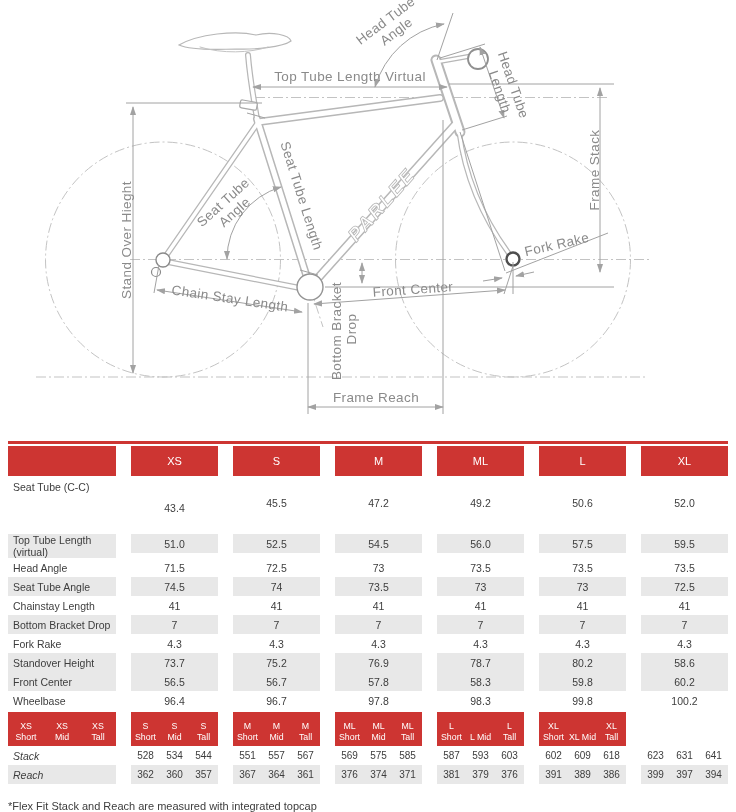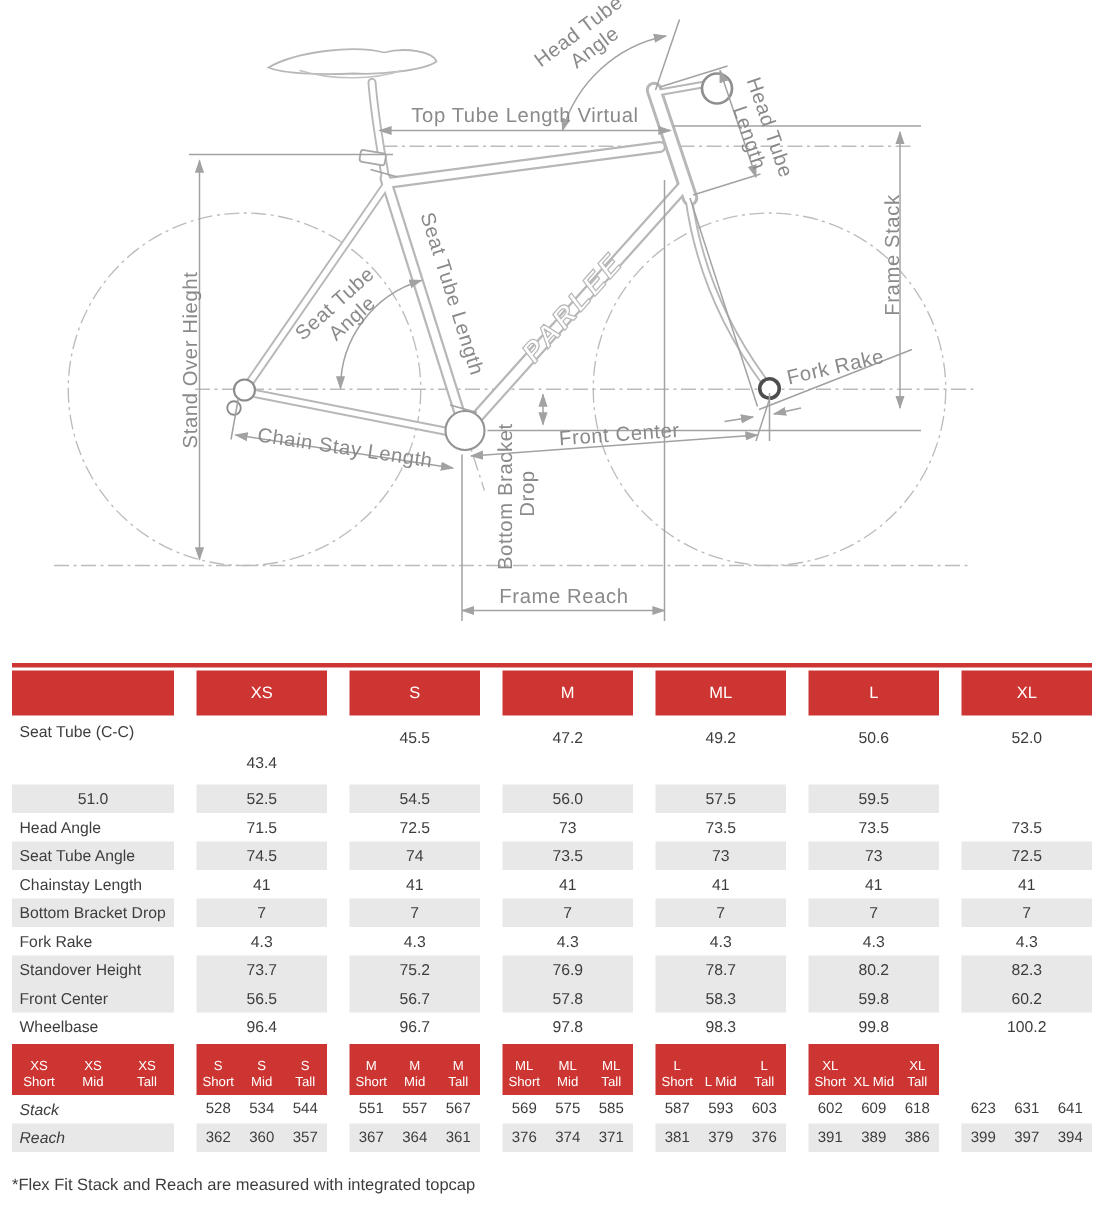--- a/index.html
+++ b/index.html
@@ -12,21 +12,21 @@
   
   .tbl{width:720px;margin:0 8px;}
   .topline{height:3px;background:var(--red);margin-bottom:2px;}
   .g-row{display:grid;grid-template-columns:108px repeat(6,1fr);column-gap:15px;}
   .hdr{margin-bottom:1px;}
   .hdr .cell,.hdr .lbl{background:var(--red);color:#fff;font-size:11px;height:30px;
        display:flex;align-items:center;justify-content:center;}
   .row .lbl{font-size:10.5px;color:var(--txt);padding-left:5px;display:flex;align-items:center;}
   .row .cell{font-size:10.5px;color:var(--txt);display:flex;align-items:center;justify-content:center;height:19px;}
   .row.stripe .cell,.row.stripe .lbl{background:var(--stripe);}
-  .row.r0 .cell{height:37px;align-items:flex-start;padding-top:8px;}
+  .row.r0 .cell{height:37px;align-items:flex-start;padding-top:20px;}
   .row.r0 .cell.c0{align-items:flex-end;padding-top:0;padding-bottom:5px;}
   .row.r0 .lbl{align-items:flex-start;padding-top:4px;}
 
   .ff{margin-top:2px;}
   .ff-hdr .lbl{background:var(--red);color:#fff;font-size:9.5px;line-height:1.3;padding:4px 0 0 5px;
        display:block;height:30px;white-space:pre-line;}
   .ff-hdr .grp{background:var(--red);display:grid;grid-template-columns:repeat(3,1fr);height:34px;}
   .ff-sub{color:#fff;font-size:8.8px;line-height:1.25;display:flex;align-items:flex-end;justify-content:center;
        text-align:center;white-space:pre-line;padding-bottom:3px;}
   .ff-row .grp{display:grid;grid-template-columns:repeat(3,1fr);}
@@ -166,20 +166,21 @@
         <div class="g-row row r0">
           <div class="lbl">Seat Tube (C-C)</div>
           <div class="cell c0">43.4</div>
           <div class="cell c1">45.5</div>
           <div class="cell c2">47.2</div>
           <div class="cell c3">49.2</div>
           <div class="cell c4">50.6</div>
           <div class="cell c5">52.0</div>
         </div>
         <div class="g-row row stripe">
+          <div class="lbl">Top Tube Length (virtual)</div>
           <div class="cell c0">51.0</div>
           <div class="cell c1">52.5</div>
           <div class="cell c2">54.5</div>
           <div class="cell c3">56.0</div>
           <div class="cell c4">57.5</div>
           <div class="cell c5">59.5</div>
         </div>
         <div class="g-row row">
           <div class="lbl">Head Angle</div>
           <div class="cell c0">71.5</div>
@@ -225,21 +226,21 @@
           <div class="cell c4">4.3</div>
           <div class="cell c5">4.3</div>
         </div>
         <div class="g-row row stripe">
           <div class="lbl">Standover Height</div>
           <div class="cell c0">73.7</div>
           <div class="cell c1">75.2</div>
           <div class="cell c2">76.9</div>
           <div class="cell c3">78.7</div>
           <div class="cell c4">80.2</div>
-          <div class="cell c5">82.3</div>
+          <div class="cell c5">58.6</div>
         </div>
         <div class="g-row row stripe">
           <div class="lbl">Front Center</div>
           <div class="cell c0">56.5</div>
           <div class="cell c1">56.7</div>
           <div class="cell c2">57.8</div>
           <div class="cell c3">58.3</div>
           <div class="cell c4">59.8</div>
           <div class="cell c5">60.2</div>
         </div>

